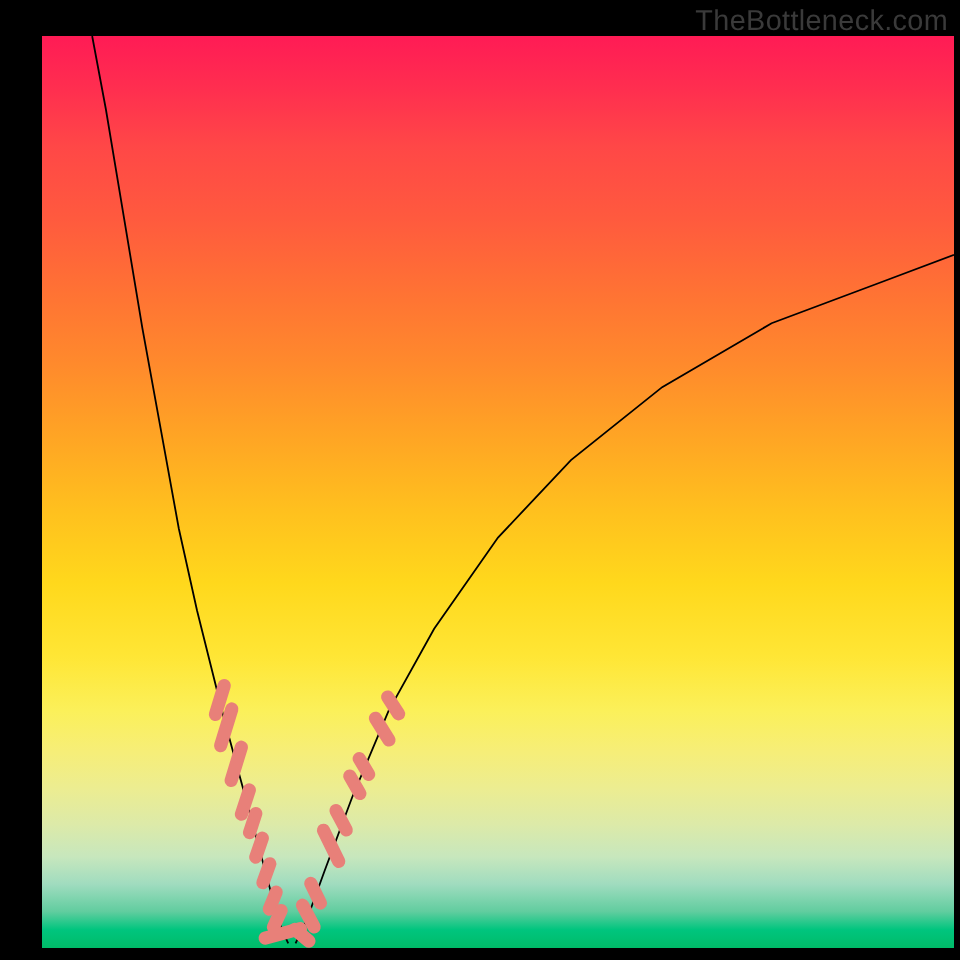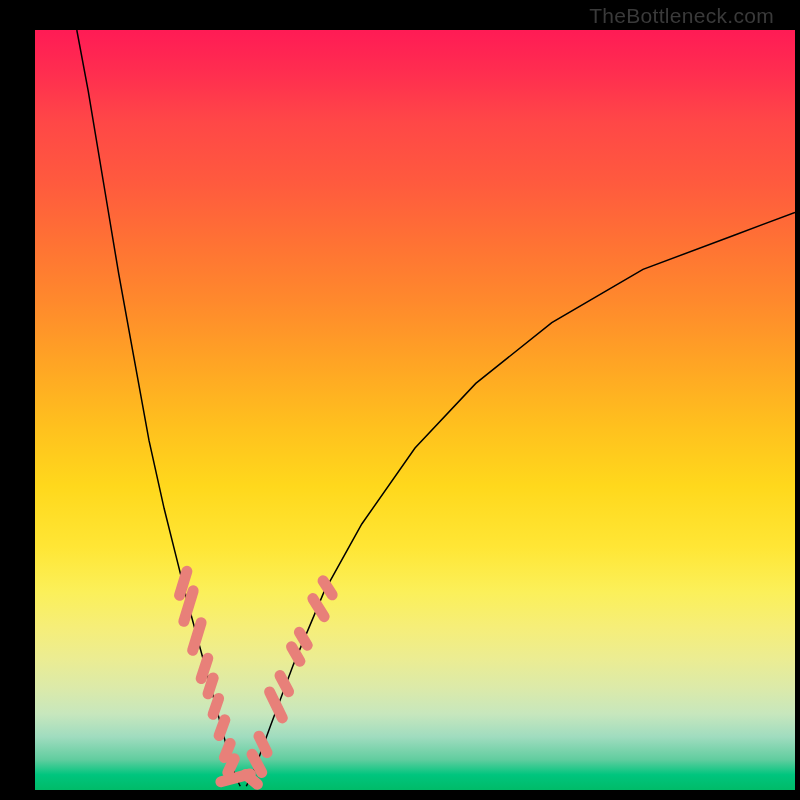--- a/index.html
+++ b/index.html
@@ -7,23 +7,23 @@
     width: 800px;
     height: 800px;
     background: #000;
     position: relative;
     font-family: Arial, sans-serif;
     overflow: hidden;
   }
   .watermark {
     position: absolute;
     top: 4px;
-    right: 26px;
+    right: 10px;
     color: #3a3a3a;
-    font-size: 21px;
+    font-size: 24px;
     font-weight: 500;
     letter-spacing: 0.3px;
     z-index: 10;
   }
   .plot-area {
     position: absolute;
     left: 35px;
     top: 30px;
     width: 760px;
     height: 760px;

